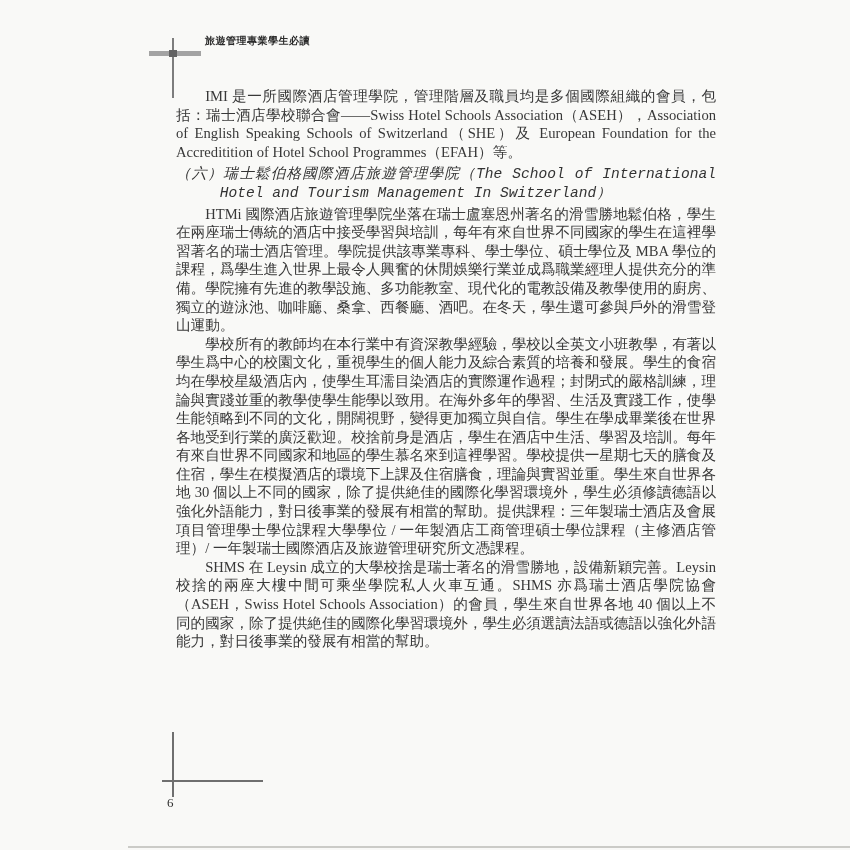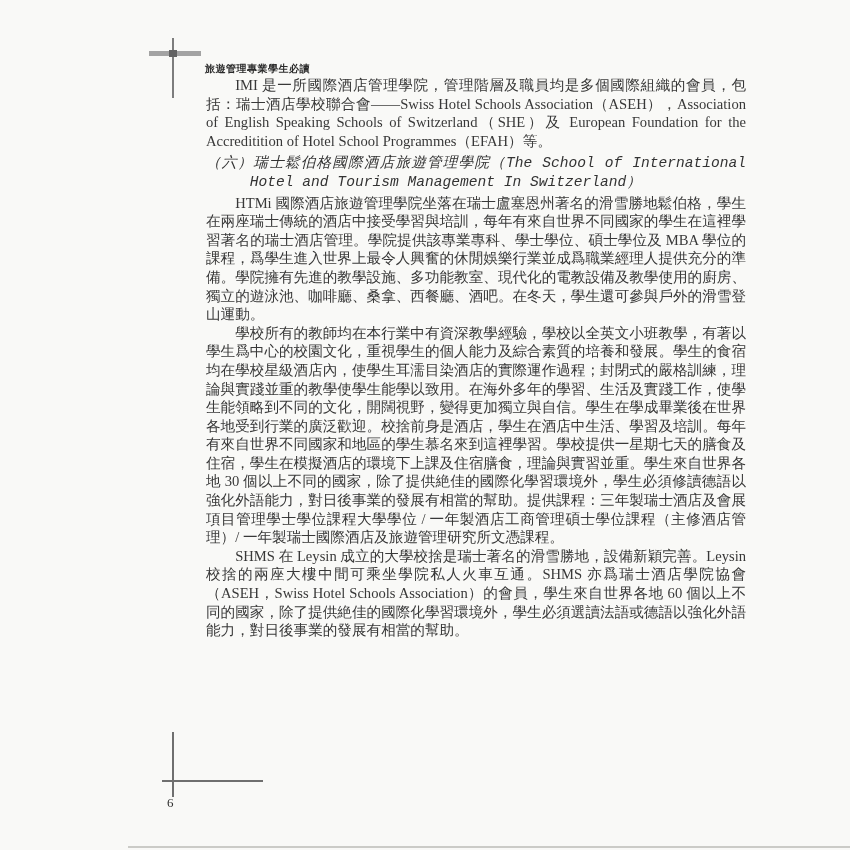--- a/index.html
+++ b/index.html
@@ -30,38 +30,37 @@
     background: #a3a3a3;
   }
   .header-bar-notch {
     position: absolute;
     left: 169px; top: 50px;
     width: 8px; height: 7px;
     background: #636363;
   }
   .running-head {
     position: absolute;
-    left: 205px; top: 62px;
+    left: 205px; top: 34px;
     font-size: 10px;
     font-weight: 700;
     letter-spacing: 0.5px;
     color: #2b2b2b;
     white-space: nowrap;
   }
   
   .content {
     position: absolute;
-    left: 176px; top: 76px;
+    left: 176px; top: 87px;
     width: 540px;
     font-size: 14.6px;
     line-height: 18.6px;
     text-align: justify;
     word-break: normal;
     overflow-wrap: break-word;
-    margin-left: 30px;
   }
   .content p { margin: 0; }
   .content p.body { text-indent: 2em; }
   .content p.heading {
     font-style: italic;
     margin: 4px 0 2px 0;
     padding-left: 3em;
     text-indent: -3em;
     color: #333333;
     font-family: Liberation Mono, monospace;
@@ -101,21 +100,21 @@
   <div class="rule-v-top"></div>
   <div class="header-bar"></div>
   <div class="header-bar-notch"></div>
   <div class="running-head">旅遊管理專業學生必讀</div>
 
   <div class="content">
     <p class="body">IMI 是一所國際酒店管理學院，管理階層及職員均是多個國際組織的會員，包括：瑞士酒店學校聯合會——Swiss Hotel Schools Association（ASEH），Association of English Speaking Schools of Switzerland（SHE）及 European Foundation for the Accreditition of Hotel School Programmes（EFAH）等。</p>
     <p class="heading">（六）瑞士鬆伯格國際酒店旅遊管理學院（The School of International Hotel and Tourism Management In Switzerland）</p>
     <p class="body">HTMi 國際酒店旅遊管理學院坐落在瑞士盧塞恩州著名的滑雪勝地鬆伯格，學生在兩座瑞士傳統的酒店中接受學習與培訓，每年有來自世界不同國家的學生在這裡學習著名的瑞士酒店管理。學院提供該專業專科、學士學位、碩士學位及 MBA 學位的課程，爲學生進入世界上最令人興奮的休閒娛樂行業並成爲職業經理人提供充分的準備。學院擁有先進的教學設施、多功能教室、現代化的電教設備及教學使用的廚房、獨立的遊泳池、咖啡廳、桑拿、西餐廳、酒吧。在冬天，學生還可參與戶外的滑雪登山運動。</p>
     <p class="body">學校所有的教師均在本行業中有資深教學經驗，學校以全英文小班教學，有著以學生爲中心的校園文化，重視學生的個人能力及綜合素質的培養和發展。學生的食宿均在學校星級酒店內，使學生耳濡目染酒店的實際運作過程；封閉式的嚴格訓練，理論與實踐並重的教學使學生能學以致用。在海外多年的學習、生活及實踐工作，使學生能領略到不同的文化，開闊視野，變得更加獨立與自信。學生在學成畢業後在世界各地受到行業的廣泛歡迎。校捨前身是酒店，學生在酒店中生活、學習及培訓。每年有來自世界不同國家和地區的學生慕名來到這裡學習。學校提供一星期七天的膳食及住宿，學生在模擬酒店的環境下上課及住宿膳食，理論與實習並重。學生來自世界各地 30 個以上不同的國家，除了提供絶佳的國際化學習環境外，學生必須修讀德語以強化外語能力，對日後事業的發展有相當的幫助。提供課程：三年製瑞士酒店及會展項目管理學士學位課程大學學位 / 一年製酒店工商管理碩士學位課程（主修酒店管理）/ 一年製瑞士國際酒店及旅遊管理研究所文憑課程。</p>
-    <p class="body">SHMS 在 Leysin 成立的大學校捨是瑞士著名的滑雪勝地，設備新穎完善。Leysin 校捨的兩座大樓中間可乘坐學院私人火車互通。SHMS 亦爲瑞士酒店學院協會（ASEH，Swiss Hotel Schools Association）的會員，學生來自世界各地 60 個以上不同的國家，除了提供絶佳的國際化學習環境外，學生必須選讀法語或德語以強化外語能力，對日後事業的發展有相當的幫助。</p>
+    <p class="body">SHMS 在 Leysin 成立的大學校捨是瑞士著名的滑雪勝地，設備新穎完善。Leysin 校捨的兩座大樓中間可乘坐學院私人火車互通。SHMS 亦爲瑞士酒店學院協會（ASEH，Swiss Hotel Schools Association）的會員，學生來自世界各地 40 個以上不同的國家，除了提供絶佳的國際化學習環境外，學生必須選讀法語或德語以強化外語能力，對日後事業的發展有相當的幫助。</p>
   </div>
 
   <div class="rule-v-bottom"></div>
   <div class="rule-h-bottom"></div>
   <div class="page-number">6</div>
 
   <div class="photo-edge"></div>
 
 </div>
 

